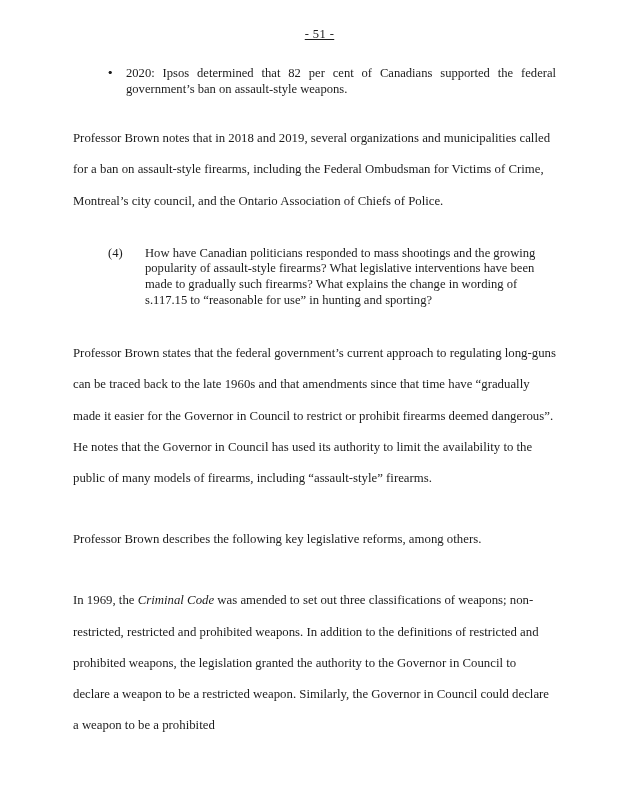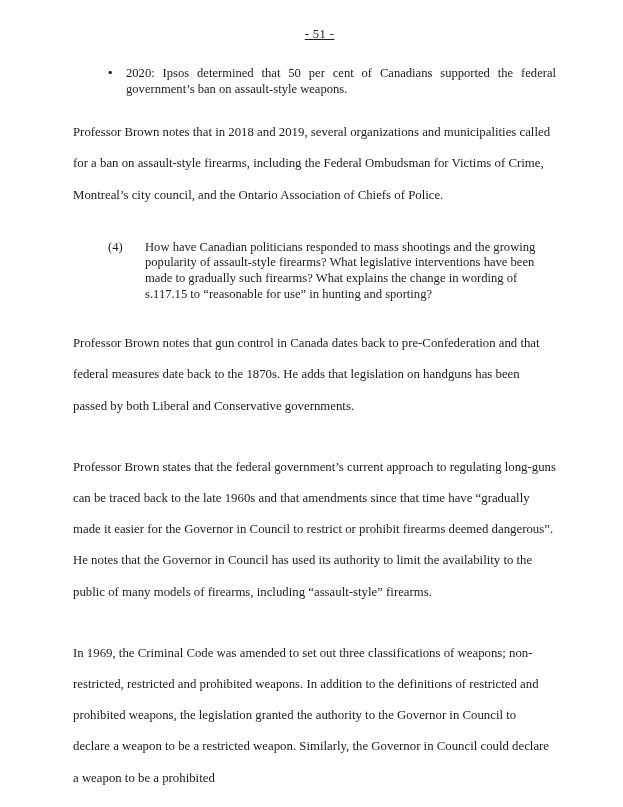--- a/index.html
+++ b/index.html
@@ -63,72 +63,72 @@
     line-height: 15.6px;
   }
 
   
   .body-para {
     font-size: 12.8px;
     line-height: 31.2px;
     text-align: left;
     margin: 0;
   }
-  .body-para.gap-md { margin-top: 20px; }
+  .body-para.gap-md { margin-top: 26px; }
   .body-para.gap-lg { margin-top: 30px; }
 
   
   .question-block {
     position: relative;
     margin-top: 29px;
     margin-bottom: 26px;
     padding-left: 72px;
     font-size: 12.6px;
     line-height: 15.6px;
     text-align: left;
   }
   .question-number {
     position: absolute;
     left: 35px;
     top: 0;
     font-size: 12.6px;
     line-height: 15.6px;
   }
 
-  .italic { }
+  .italic { font-style: italic; }
 </style>
 </head>
 <body>
 
 <div class="page">
 
   <div class="page-number">- 51 -</div>
 
   <div class="content">
 
     <ul class="bullet-list">
       <li class="bullet-item">
         <span class="bullet-glyph">•</span>
       </li>
       <li class="bullet-item">
         <span class="bullet-glyph">•</span>
-        <span>2020: Ipsos determined that 50 per cent of Canadians supported the federal government’s ban on assault-style weapons.</span>
+        <span>2020: Ipsos determined that 82 per cent of Canadians supported the federal government’s ban on assault-style weapons.</span>
       </li>
     </ul>
 
     <p class="body-para gap-md">Professor Brown notes that in 2018 and 2019, several organizations and municipalities called for a ban on assault-style firearms, including the Federal Ombudsman for Victims of Crime, Montreal’s city council, and the Ontario Association of Chiefs of Police.</p>
 
     <div class="question-block">
       <span class="question-number">(4)</span>
       <span>How have Canadian politicians responded to mass shootings and the growing popularity of assault-style firearms? What legislative interventions have been made to gradually such firearms? What explains the change in wording of s.117.15 to “reasonable for use” in hunting and sporting?</span>
     </div>
 
-    <p class="body-para">Professor Brown notes that gun control in Canada dates back to pre-Confederation and that federal measures date back to the 1870s. He adds that legislation on handguns has been passed by both Liberal and Conservative governments.</p>
 
     <p class="body-para gap-lg">Professor Brown states that the federal government’s current approach to regulating long-guns can be traced back to the late 1960s and that amendments since that time have “gradually made it easier for the Governor in Council to restrict or prohibit firearms deemed dangerous”. He notes that the Governor in Council has used its authority to limit the availability to the public of many models of firearms, including “assault-style” firearms.</p>
 
+    <p class="body-para gap-lg">Professor Brown describes the following key legislative reforms, among others.</p>
 
     <p class="body-para gap-lg">
       <span>In 1969, the </span><span class="italic">Criminal Code</span><span> was amended to set out three classifications of weapons; non- restricted, restricted and prohibited weapons. In addition to the definitions of restricted and prohibited weapons, the legislation granted the authority to the Governor in Council to declare a weapon to be a restricted weapon. Similarly, the Governor in Council could declare a weapon to be a prohibited</span>
     </p>
 
   </div>
 </div>
 
 </body></html>

